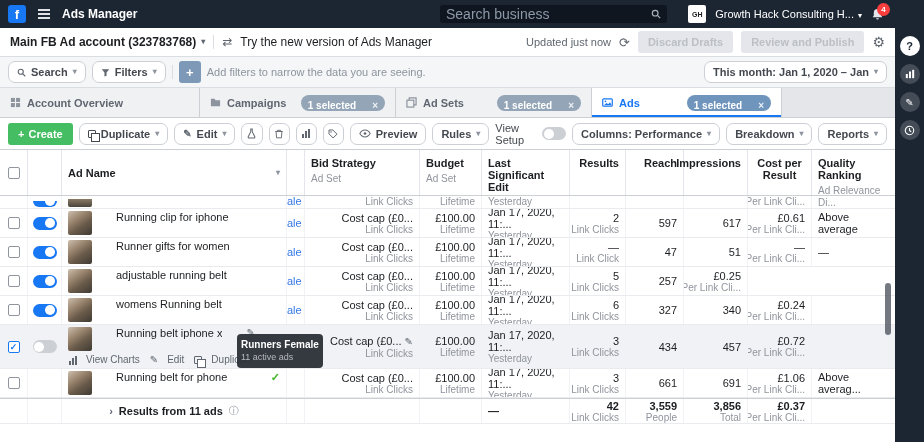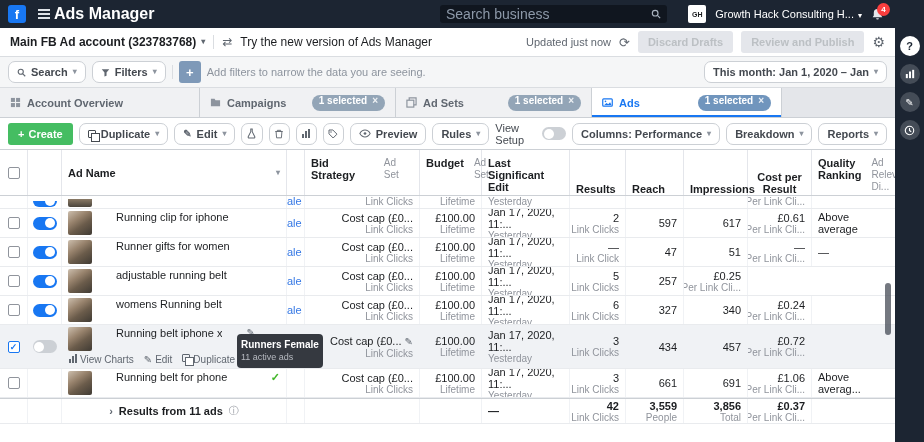--- a/index.html
+++ b/index.html
@@ -5,21 +5,21 @@
   *{box-sizing:border-box;margin:0;padding:0}
   html,body{width:924px;height:442px;overflow:hidden}
   body{position:relative;font-family:"Liberation Sans",sans-serif;background:#fff;color:#1c1e21}
 
   
   .topbar{position:absolute;top:0;left:0;width:924px;height:28px;background:#1c2532;display:flex;align-items:center;color:#fff;padding:0 8px;z-index:30}
   .fb-logo{width:18px;height:18px;border-radius:3px;background:#1877f2;font-weight:bold;font-size:13px;display:flex;align-items:center;justify-content:center}
   .i-menu{position:relative;width:12px;height:2px;background:#dfe3e8;margin-left:12px}
   .i-menu::before,.i-menu::after{content:"";position:absolute;left:0;width:12px;height:2px;background:#dfe3e8}
   .i-menu::before{top:-4px}.i-menu::after{top:4px}
-  .app-title{margin-left:4px;font-size:16px;font-weight:bold}
+  .app-title{margin-left:12px;font-size:12px;font-weight:bold}
   .top-search{position:absolute;left:440px;top:5px;width:227px;height:18px;background:#10161f;border-radius:3px;display:flex;align-items:center;padding:0 6px}
   .top-search input{flex:1;background:transparent;border:none;outline:none;color:#d0d4da;font-size:14px;font-family:inherit}
   .top-search input::placeholder{color:#8d99a9}
   .top-right{margin-left:auto;display:flex;align-items:center;gap:9px;padding-right:32px}
   .avatar{width:18px;height:18px;background:#fff;border-radius:2px;color:#1c1e21;font-size:7px;font-weight:bold;display:flex;align-items:center;justify-content:center}
   .top-user{font-size:11px;display:flex;align-items:flex-end;gap:4px;white-space:nowrap}
   .caret{font-size:8px;line-height:1}
   .bell-wrap{position:relative;display:flex}
   .nbadge{position:absolute;top:-5px;right:-6px;min-width:13px;height:13px;border-radius:7px;background:#fa3e3e;color:#fff;font-size:8px;font-weight:bold;display:flex;align-items:center;justify-content:center;padding:0 2px}
 
@@ -48,21 +48,21 @@
   .btn .caret{color:#8d949e}
   .plus-btn{width:22px;height:22px;border-radius:3px;background:#7e99b8;color:#fff;font-size:13px;font-weight:bold;display:flex;align-items:center;justify-content:center}
   .hint{font-size:11px;color:#8d949e}
   .push-right{margin-left:auto}
 
   .tabs{height:30px;background:#e4e6ea;display:flex;border-bottom:1px solid #ccd0d5;flex:none}
   .tab{width:196px;flex:none;display:flex;align-items:center;gap:6px;padding:0 10px;border-right:1px solid #ccd0d5;font-size:11px;font-weight:bold;color:#606770;background:#f0f1f3}
   .tab .ticon{color:#8d949e;display:flex}
   .tab.active{background:#fff;color:#1877f2;box-shadow:inset 0 -2px 0 #1877f2}
   .tab.active .ticon{color:#1877f2}
-  .pill{margin-left:auto;background:#93a5b7;color:#fff;border-radius:9px;height:16px;display:flex;align-items:flex-start;gap:5px;padding:0 7px;font-size:10px;font-weight:bold;white-space:nowrap}
+  .pill{margin-left:auto;background:#93a5b7;color:#fff;border-radius:9px;height:16px;display:flex;align-items:flex-end;gap:16px;padding:0 7px;font-size:10px;font-weight:bold;white-space:nowrap}
   .pill .x{opacity:.85}
   .tab.active .pill{background:#7095bd}
   .tabs-fill{flex:1}
 
   .toolbar{height:32px;border-bottom:1px solid #ccd0d5;display:flex;align-items:center;padding:0 8px;gap:6px;flex:none;background:#fff}
   .btn-create{background:#45bd62;color:#fff;border:none;border-radius:3px;height:22px;display:inline-flex;align-items:center;gap:4px;padding:0 10px;font-size:11px;font-weight:bold}
   .btn-ico{width:28px;justify-content:center;padding:0}
   .toggle{width:24px;height:13px;border-radius:8px;background:#1877f2;position:relative;display:inline-block;flex:none}
   .toggle::after{content:"";position:absolute;top:1.5px;right:1.5px;width:10px;height:10px;border-radius:50%;background:#fff}
   .toggle.off{background:#ccd0d5}
@@ -70,21 +70,21 @@
   .vs-label{font-size:11px;color:#444950}
   .i-copy{display:inline-block;width:8px;height:8px;border:1.2px solid currentColor;border-radius:1px;position:relative}
   .i-copy::before{content:"";position:absolute;left:2px;top:2px;width:7px;height:7px;border:1.2px solid currentColor;background:#fff}
   .i-bars{display:inline-flex;align-items:flex-end;gap:1px;height:9px}
   .i-bars i{width:2px;background:currentColor;display:block}
   .i-bars .b1{height:4px}.i-bars .b2{height:7px}.i-bars .b3{height:9px}
 
   
   .table-wrap{position:relative;flex:1;overflow:hidden;font-size:11px}
   .thead{display:flex;height:46px;border-bottom:1px solid #ccd0d5}
-  .th{padding:7px 6px 0 6px;border-right:1px solid #e4e6eb;font-weight:bold;display:flex;flex-direction:row;gap:10px;line-height:12px}
+  .th{padding:7px 6px 0 6px;border-right:1px solid #e4e6eb;font-weight:bold;display:flex;flex-direction:column;gap:4px;line-height:12px}
   .th.cen{align-items:center;justify-content:center;padding-top:0}
   .th.num{align-items:flex-end;text-align:center}
   .th .sub{font-weight:normal;color:#90949c;font-size:10px}
   .th-adname{flex-direction:row;align-items:center;padding-top:0;gap:4px}
   .sort-caret{margin-left:auto;color:#8d949e;font-size:8px}
 
   .tr{display:flex;height:29px;border-bottom:1px solid #e9ebee;background:#fff}
   .tr.sel{background:#f0f2f5;height:44px}
   .tr.clip{height:13px}
   .tr.sum{height:26px;border-top:1px solid #ccd0d5;font-weight:bold}
@@ -102,21 +102,21 @@
   .cb{width:12px;height:12px;border:1px solid #90949c;border-radius:2px;background:#fff;display:flex;align-items:center;justify-content:center;font-size:9px;color:#fff}
   .cb.checked{border-color:#1877f2;color:#1877f2;font-weight:bold}
   .namerow{display:flex;align-items:flex-start;gap:24px;width:100%}
   .thumb{width:24px;height:24px;border-radius:2px;flex:none;background:linear-gradient(145deg,#cdbfae 0%,#98836d 35%,#6b5c4b 60%,#3f3a33 100%)}
   .thumb-half{width:24px;height:8px;border-radius:0 0 2px 2px;flex:none;background:linear-gradient(180deg,#8a7a66,#4a443c)}
   .nm{white-space:nowrap;overflow:hidden}
   .link{color:#3578e5;white-space:nowrap}
   .pencil{color:#606770;font-size:10px}
   .gcheck{color:#42b72a;font-weight:bold;font-size:11px;margin-left:auto}
   .actions{display:flex;gap:10px;font-size:10px;color:#606770;margin-top:3px;padding-left:1px;align-items:center}
-  .actions .ai{display:flex;gap:3px;white-space:nowrap}
+  .actions .ai{display:flex;align-items:center;gap:9px;white-space:nowrap}
   .half-tog{width:24px;height:6px;border-radius:0 0 7px 7px;background:#1877f2;position:relative}
   .half-tog::after{content:"";position:absolute;right:1.5px;top:0;width:10px;height:5px;border-radius:0 0 5px 5px;background:#fff}
   .suminfo{color:#90949c;font-weight:normal;font-size:10px}
   .sumchev{color:#606770;font-weight:bold}
   .sumname{flex-direction:row !important;align-items:center;gap:6px}
 
   .tooltip{position:absolute;left:237px;top:184px;background:rgba(45,49,56,.96);color:#fff;border-radius:4px;padding:5px 4px;z-index:20;line-height:12px}
   .tooltip .tt{font-size:10px;font-weight:bold;white-space:nowrap;display:block}
   .tooltip .ts{font-size:9px;color:#b6bac0;white-space:nowrap;display:block}
   .vscroll{position:absolute;right:4px;top:133px;width:6px;height:52px;border-radius:3px;background:rgba(70,75,85,.75);z-index:15}

